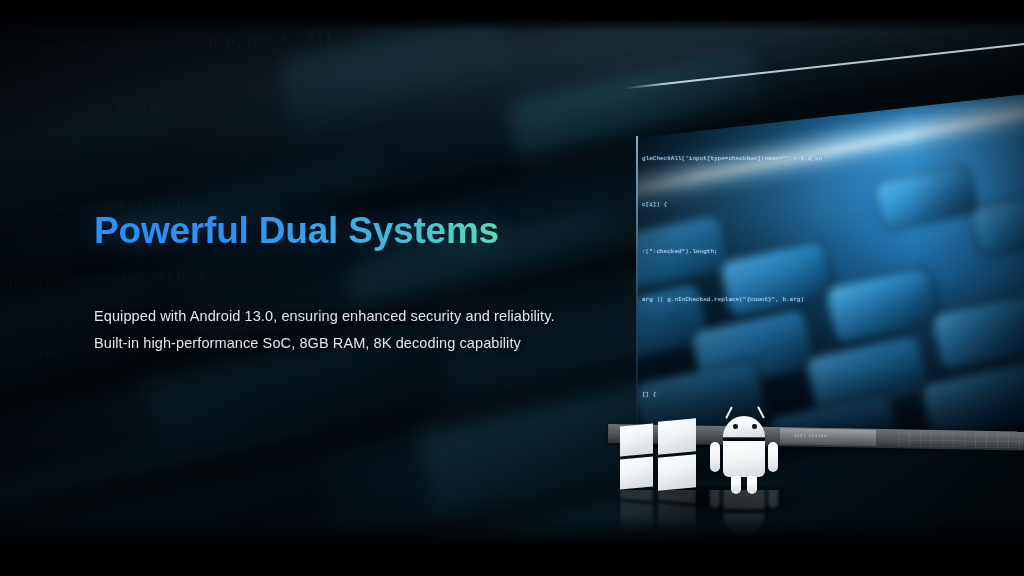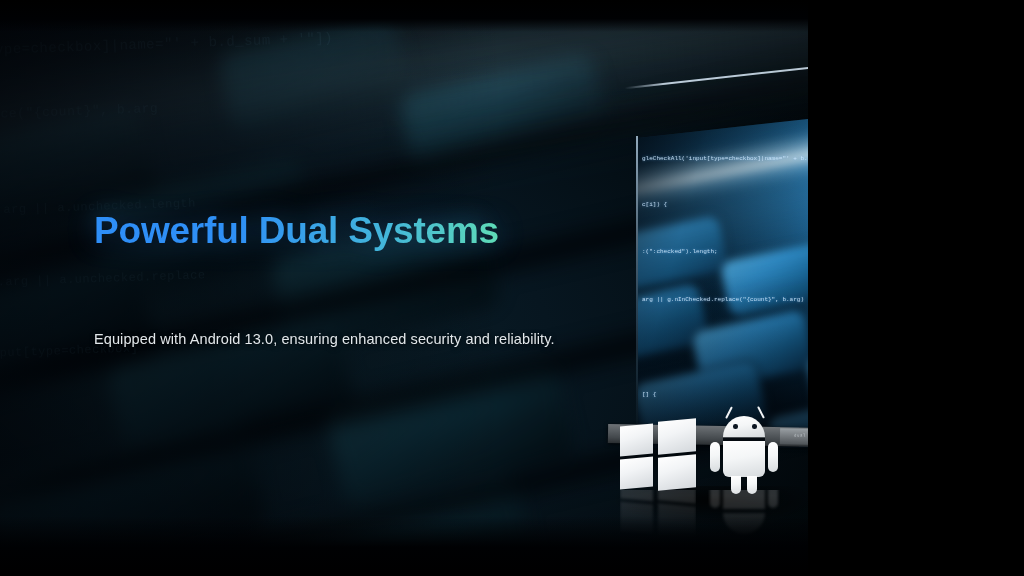--- a/index.html
+++ b/index.html
@@ -1,20 +1,20 @@
 <!DOCTYPE html>
 <html><head>
 <meta charset="utf-8">
 <style>
   html,body{margin:0;padding:0;background:#000;}
   *{box-sizing:border-box;}
 
   #stage{
     position:relative;
-    width:808px;height:576px;
+    width:1024px;height:576px;
     overflow:hidden;
     background:#000408;
     font-family:"Liberation Sans","DejaVu Sans",sans-serif;
   }
 
   
   .bg-layer{position:absolute;inset:0;}
 
   
   .bg-base{
@@ -216,21 +216,21 @@
     letter-spacing:-.2px;
     line-height:1.12;
     background:linear-gradient(95deg,#2e8ef7 0%,#2f90f5 28%,#43b6da 56%,#5fdcb6 78%,#72eab4 100%);
     -webkit-background-clip:text;
     background-clip:text;
     color:transparent;
     -webkit-text-fill-color:transparent;
     filter:drop-shadow(0 0 14px rgba(40,130,220,.35));
     white-space:nowrap;
   }
-  .bullets{margin:81px 0 0 0;padding:0;list-style:none;}
+  .bullets{margin:58px 0 0 0;padding:0;list-style:none;}
   .bullets li{
     color:#e2e7ea;
     font-size:14.5px;
     line-height:1.0;
     margin-bottom:12px;
     letter-spacing:.1px;
     text-shadow:0 1px 5px rgba(0,0,0,.85);
     white-space:nowrap;
   }
 </style>
@@ -363,16 +363,17 @@
       <div class="d-part d-leg-r"></div>
     </div>
   </div>
 
   <div class="band-bottom"></div>
 
   <div class="copy">
     <h1 class="headline">Powerful Dual Systems</h1>
     <ul class="bullets">
       <li>Equipped with Android 13.0, ensuring enhanced security and reliability.</li>
+      <li>Built-in high-performance SoC, 8GB RAM, 8K decoding capability</li>
     </ul>
   </div>
 
 </div>
 
 </body></html>

